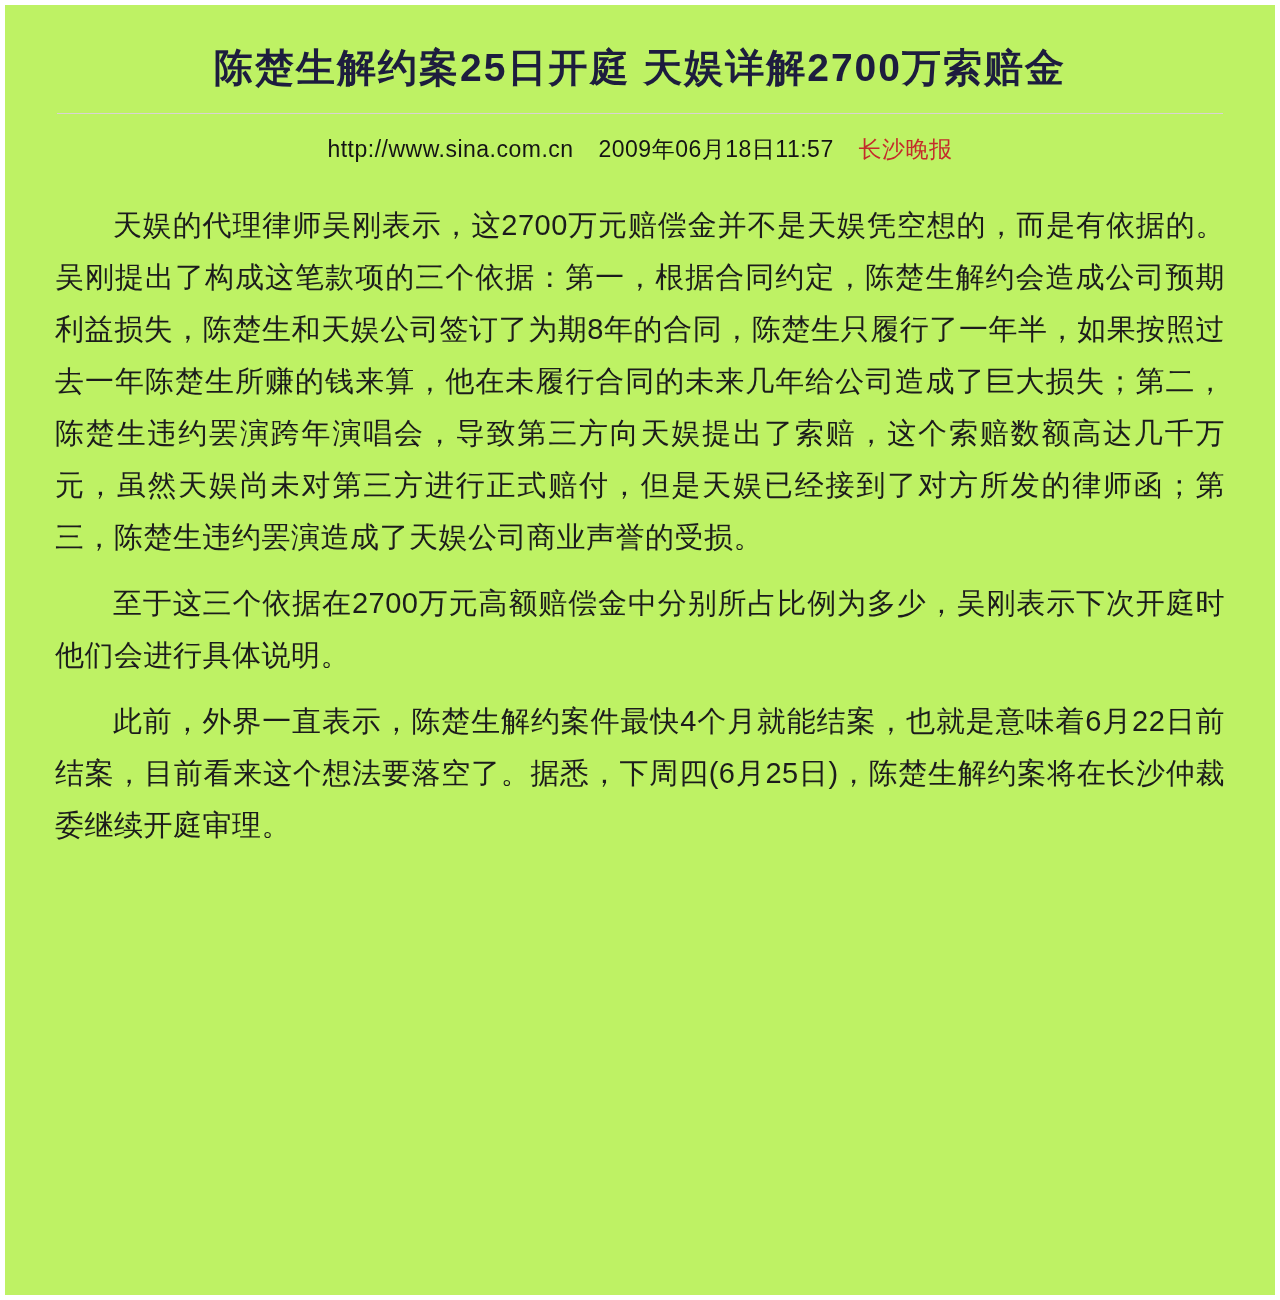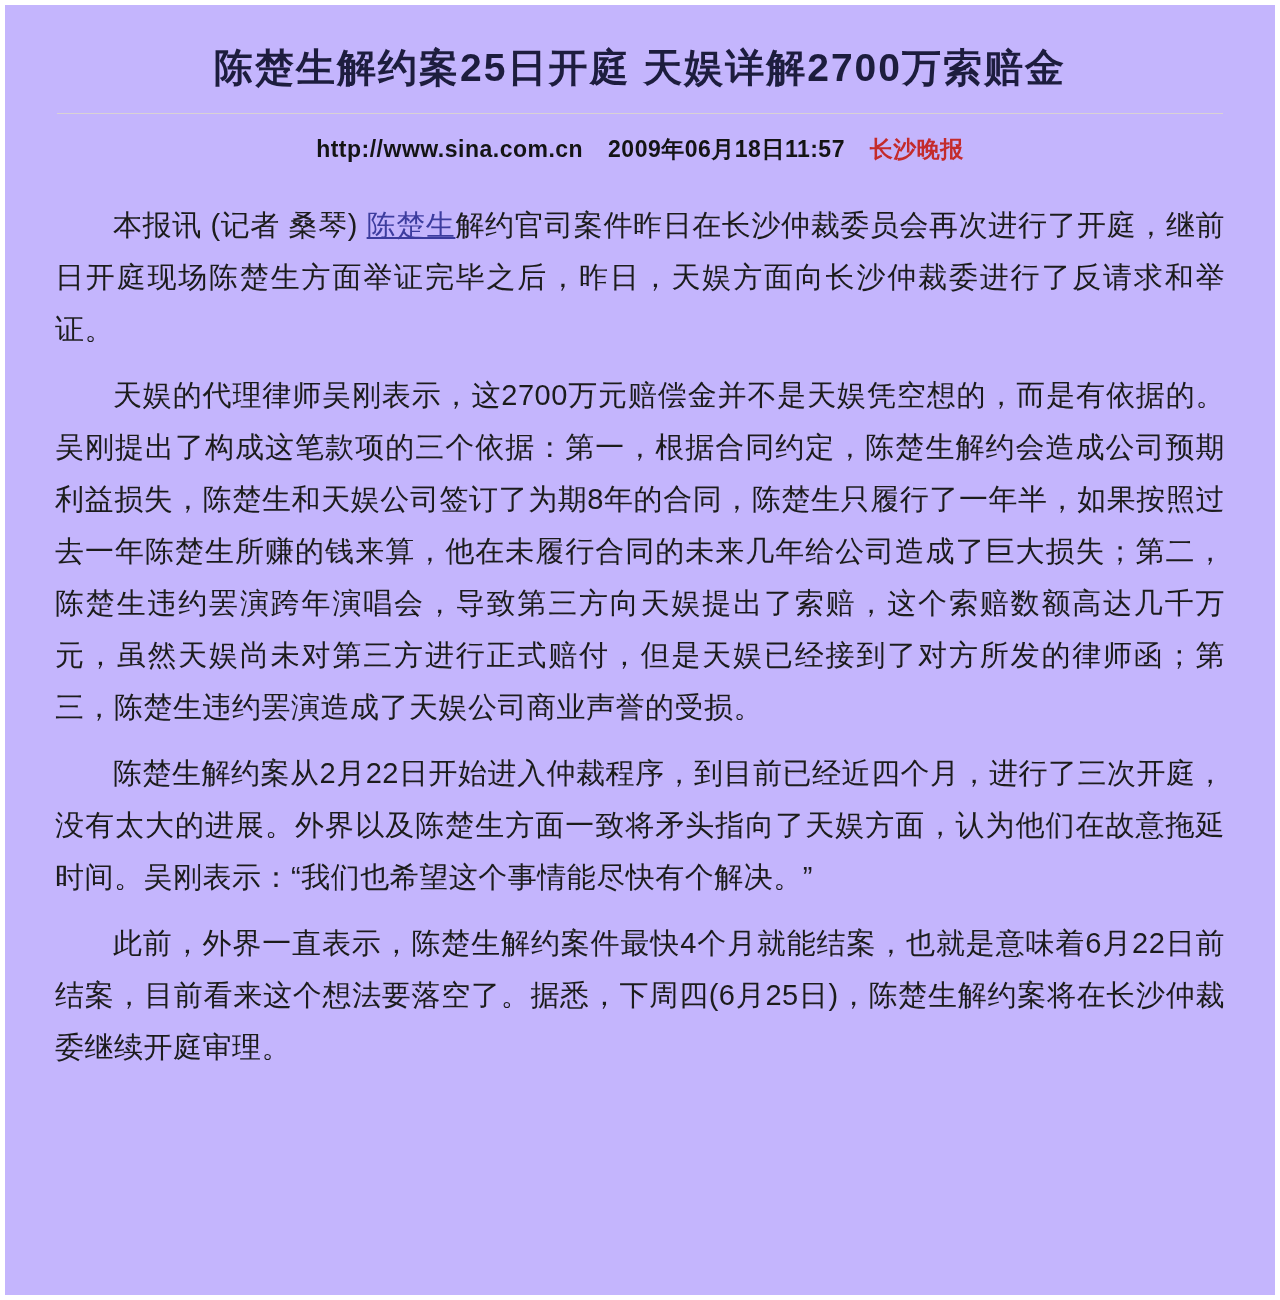--- a/index.html
+++ b/index.html
@@ -6,21 +6,21 @@
     margin: 0;
     padding: 0;
     background: #ffffff;
     font-family: "Liberation Sans", "DejaVu Sans", sans-serif;
   }
   .page {
     box-sizing: border-box;
     width: 1280px;
     height: 1300px;
     margin: 0 auto;
-    background: #c4b5fd;
+    background: #bef264;
     border: 5px solid #ffffff;
     padding: 30px 50px 0 50px;
     overflow: hidden;
   }
   .title {
     margin: 0;
     padding: 6px 0 12px 0;
     text-align: center;
     font-size: 39px;
     font-weight: bold;
@@ -32,21 +32,21 @@
     border-top: 1px solid #d9d2d4;
     margin: 6px 2px 0 2px;
   }
   .source-line {
     margin-top: 20px;
     text-align: center;
     font-size: 23px;
     color: #141414;
     letter-spacing: 0.5px;
   }
-  .source-line .seg { margin: 0 9px; font-weight: bold; }
+  .source-line .seg { margin: 0 9px; }
   .source-name { color: #c42b2b; }
   .article {
     margin-top: 34px;
     font-size: 29px;
     line-height: 52px;
     color: #1c1c1c;
     text-align: justify;
     letter-spacing: 0.5px;
   }
   .article p {
@@ -69,25 +69,24 @@
   <hr class="divider">
 
   <div class="source-line">
     <span class="seg">http://www.sina.com.cn</span>
     <span class="seg">2009年06月18日11:57</span>
     <span class="seg source-name">长沙晚报</span>
   </div>
 
   <div class="article">
 
-    <p><span>本报讯 (记者 桑琴) </span><a class="inline-link">陈楚生</a><span>解约官司案件昨日在长沙仲裁委员会再次进行了开庭，继前日开庭现场陈楚生方面举证完毕之后，昨日，天娱方面向长沙仲裁委进行了反请求和举证。</span></p>
 
 
     <p>天娱的代理律师吴刚表示，这2700万元赔偿金并不是天娱凭空想的，而是有依据的。吴刚提出了构成这笔款项的三个依据：第一，根据合同约定，陈楚生解约会造成公司预期利益损失，陈楚生和天娱公司签订了为期8年的合同，陈楚生只履行了一年半，如果按照过去一年陈楚生所赚的钱来算，他在未履行合同的未来几年给公司造成了巨大损失；第二，陈楚生违约罢演跨年演唱会，导致第三方向天娱提出了索赔，这个索赔数额高达几千万元，虽然天娱尚未对第三方进行正式赔付，但是天娱已经接到了对方所发的律师函；第三，陈楚生违约罢演造成了天娱公司商业声誉的受损。</p>
 
+    <p>至于这三个依据在2700万元高额赔偿金中分别所占比例为多少，吴刚表示下次开庭时他们会进行具体说明。</p>
 
-    <p>陈楚生解约案从2月22日开始进入仲裁程序，到目前已经近四个月，进行了三次开庭，没有太大的进展。外界以及陈楚生方面一致将矛头指向了天娱方面，认为他们在故意拖延时间。吴刚表示：“我们也希望这个事情能尽快有个解决。”</p>
 
     <p>此前，外界一直表示，陈楚生解约案件最快4个月就能结案，也就是意味着6月22日前结案，目前看来这个想法要落空了。据悉，下周四(6月25日)，陈楚生解约案将在长沙仲裁委继续开庭审理。</p>
 
   </div>
 
 </div>
 
 </body></html>

